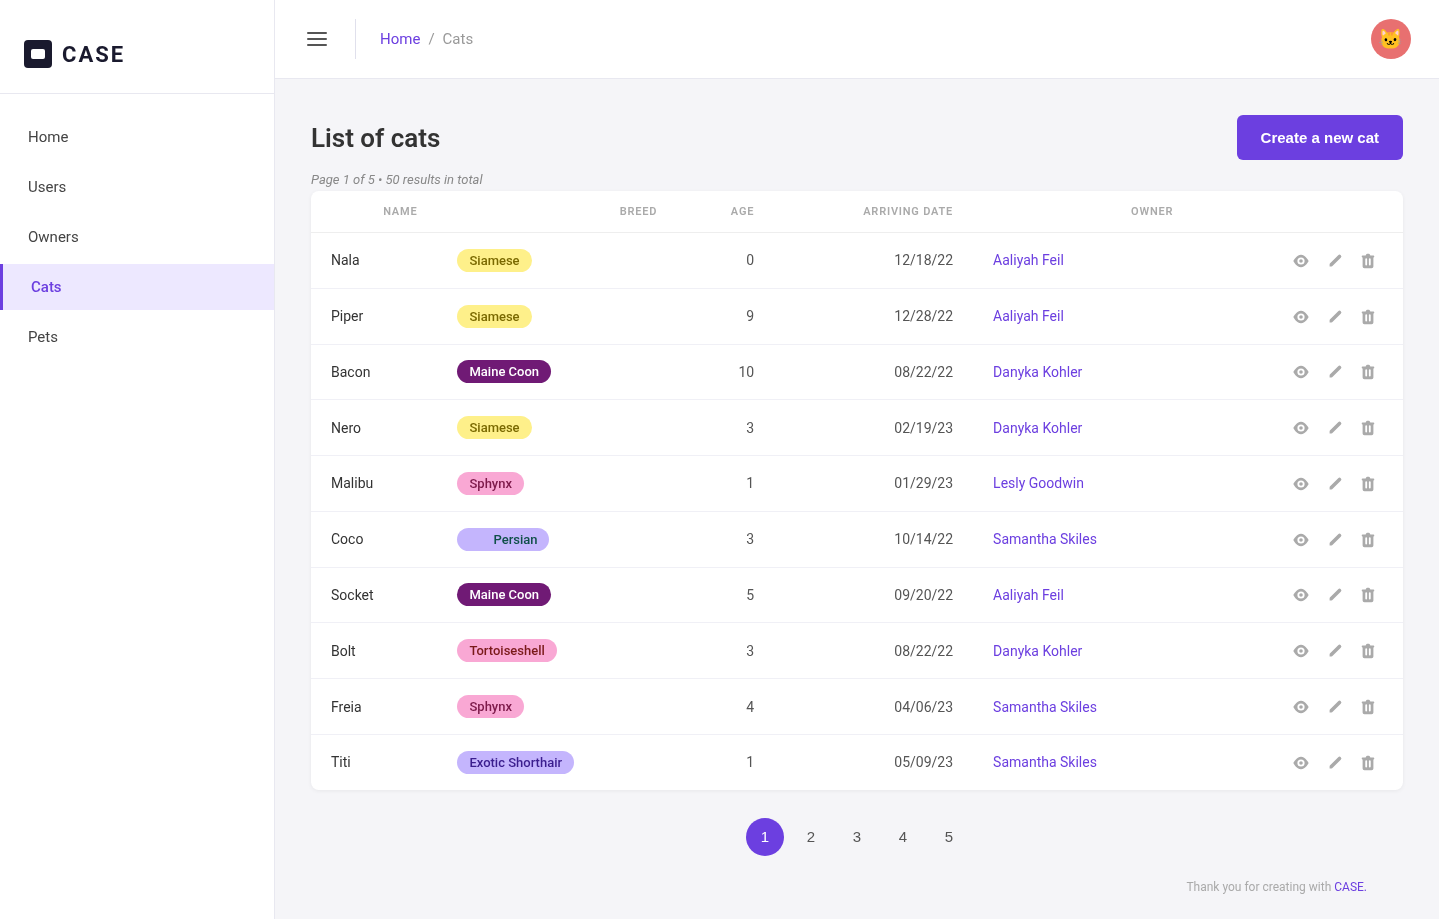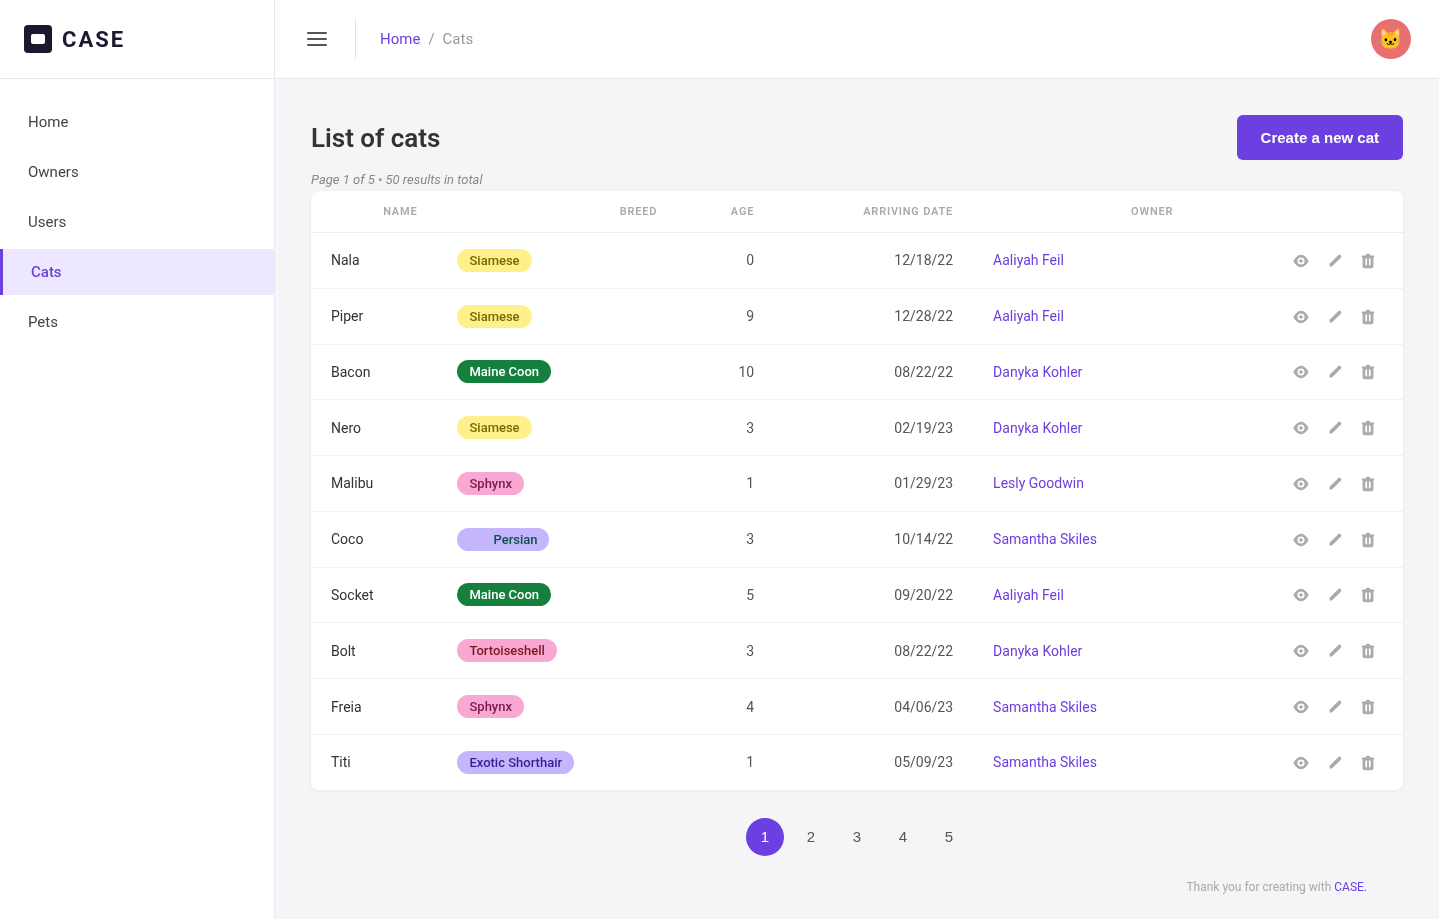--- a/index.html
+++ b/index.html
@@ -15,20 +15,21 @@
       padding: 0;
       border-right: 1px solid #e8e8f0;
     }
     .sidebar-logo {
       display: flex;
       align-items: center;
       padding: 20px 24px;
       gap: 10px;
       border-bottom: 1px solid #e8e8f0;
       height: 79px;
+      margin-top: 15px;
     }
     .logo-icon {
       width: 28px;
       height: 28px;
       background: #1a1a2e;
       border-radius: 4px;
       display: flex;
       align-items: center;
       justify-content: center;
     }
@@ -215,21 +216,21 @@
 
     
     .badge {
       display: inline-block;
       padding: 4px 12px;
       border-radius: 20px;
       font-size: 13px;
       font-weight: 500;
     }
     .badge-siamese { background: #fef08a; color: #7a6900; }
-    .badge-maine-coon { background: #15803d; color: #fff; text-align: right; }
+    .badge-maine-coon { background: #701a75; color: #fff; text-align: right; }
     .badge-sphynx { background: #f9a8d4; color: #7d1a4a; }
     .badge-persian { background: #c4b5fd; color: #0f4f48; padding-left: 36px; }
     .badge-tortoiseshell { background: #f9a8d4; color: #7a1a1a; }
     .badge-exotic { background: #c4b5fd; color: #3b1e8e; }
 
     .owner-link { color: #6c3fe0; text-decoration: none; cursor: pointer; }
 
     
     .pagination {
       display: flex;
@@ -274,22 +275,22 @@
 <body>
 
 <div class="sidebar">
   <div class="sidebar-logo">
     <div class="logo-icon"></div>
     <span class="logo-text">CASE</span>
   </div>
   <nav class="sidebar-nav">
 
   <div class="nav-item">Home</div>
+      <div class="nav-item">Users</div>
       <div class="nav-item">Owners</div>
-      <div class="nav-item">Users</div>
       <div class="nav-item active">Cats</div>
       <div class="nav-item">Pets</div>
     </nav>
 </div>
 
 <div class="main">
   <div class="topbar">
     <button class="hamburger-btn">
       <span></span>
       <span></span>

